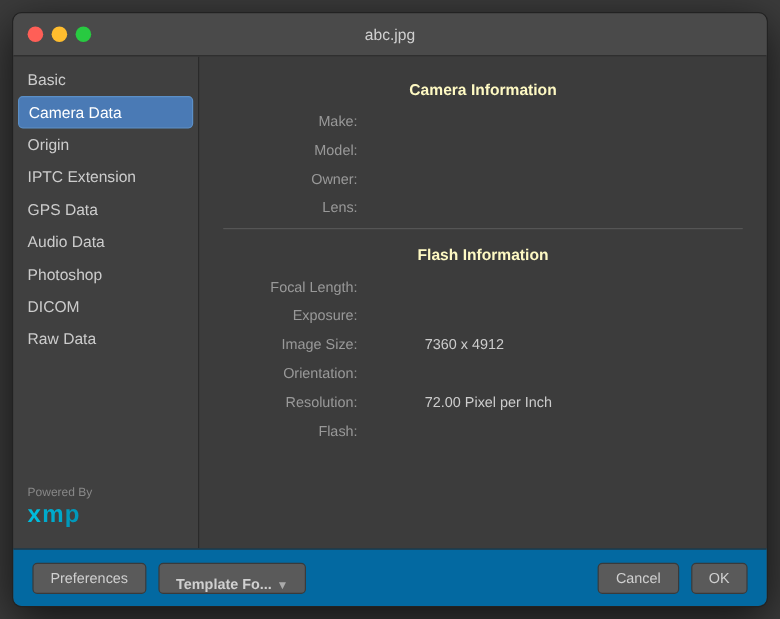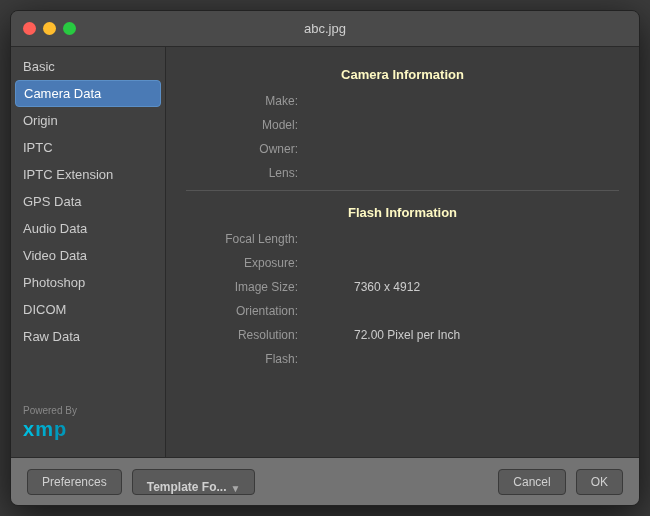--- a/index.html
+++ b/index.html
@@ -163,21 +163,21 @@
 
     .section-divider {
       height: 1px;
       background: #555;
       margin: 8px 0 14px 0;
     }
 
     
     .footer {
       height: 48px;
-      background: #737373;
+      background: #0369a1;
       border-top: 1px solid #2a2a2a;
       display: flex;
       align-items: center;
       padding: 0 16px;
       gap: 10px;
       flex-shrink: 0;
     }
 
     .footer-btn {
       height: 26px;
@@ -227,25 +227,23 @@
     </div>
     <span class="window-title">abc.jpg</span>
   </div>
 
   <div class="content">
 
     <div class="sidebar">
       <div class="sidebar-item">Basic</div>
       <div class="sidebar-item active">Camera Data</div>
       <div class="sidebar-item">Origin</div>
-      <div class="sidebar-item">IPTC</div>
       <div class="sidebar-item">IPTC Extension</div>
       <div class="sidebar-item">GPS Data</div>
       <div class="sidebar-item">Audio Data</div>
-      <div class="sidebar-item">Video Data</div>
       <div class="sidebar-item">Photoshop</div>
       <div class="sidebar-item">DICOM</div>
       <div class="sidebar-item">Raw Data</div>
 
       <div class="sidebar-footer">
         <span class="powered-by-text">Powered By</span>
         <span class="xmp-logo">
           <span style="color:#00bbdd;">x</span><span style="color:#00aacc;">m</span><span style="color:#0099bb;">p</span>
         </span>
       </div>

